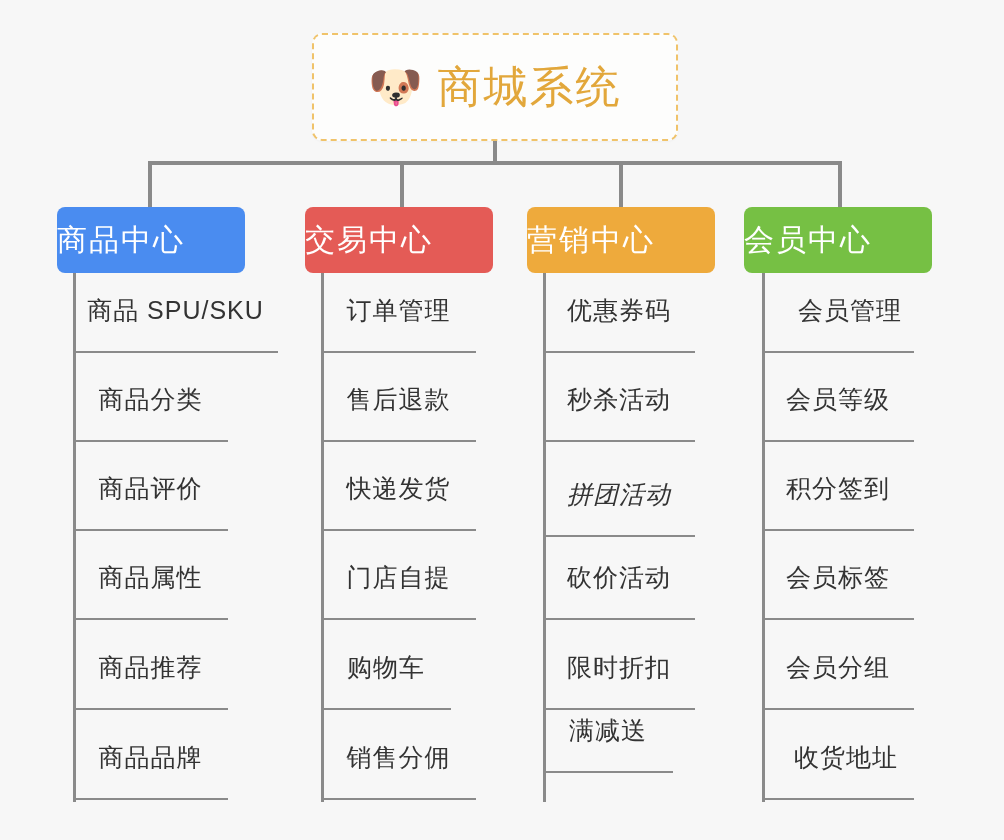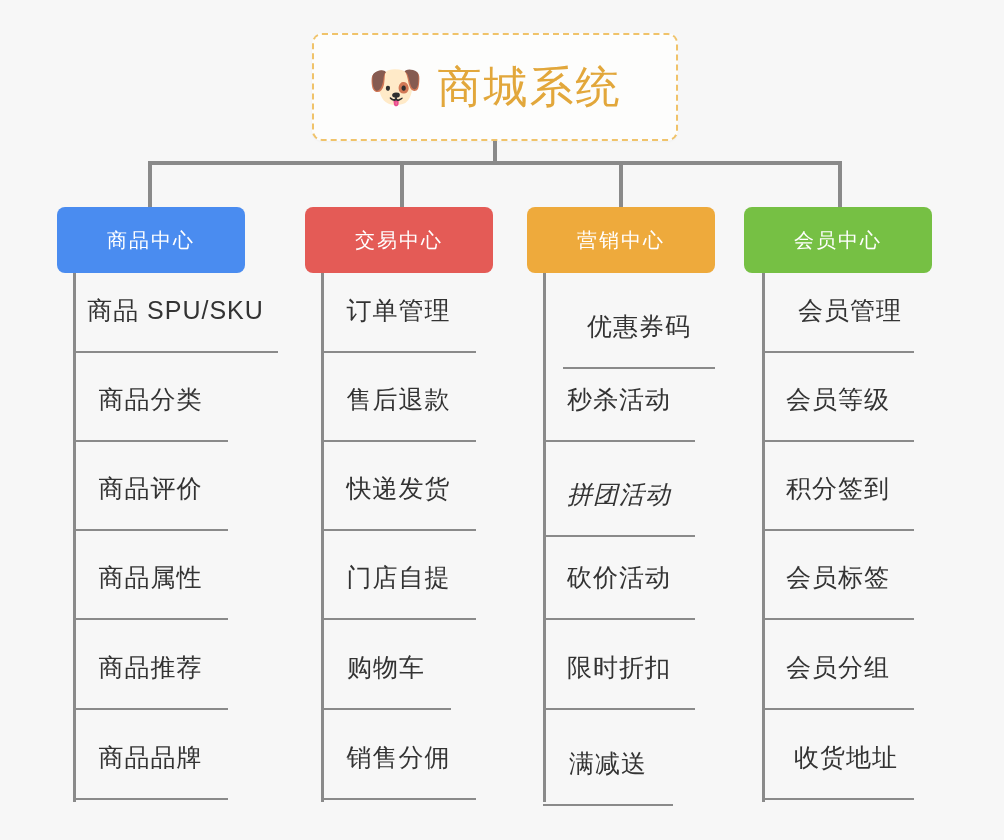--- a/index.html
+++ b/index.html
@@ -59,23 +59,22 @@
 
   
   .branch-box {
     position: absolute;
     top: 207px;
     width: 188px;
     height: 66px;
     border-radius: 8px;
     display: flex;
     align-items: center;
-    justify-content: center;
     color: #ffffff;
-    font-size: 20px;
+    font-size: 30px;
     letter-spacing: 2px;
     box-sizing: border-box;
   }
 
   
   .leaf-col {
     position: absolute;
     top: 273px;
   }
   .leaf-spine {
@@ -171,36 +170,36 @@
     <div class="leaf-item" style="top:447px; width:155px;">
       <span class="leaf-label">销售分佣</span>
     </div>
   </div>
 
   <div class="branch-box" style="left:527px; background:#eeaa3c;">
     <span>营销中心</span>
   </div>
   <div class="leaf-col" style="left:543px;">
     <div class="leaf-spine" style="height:529px;"></div>
-    <div class="leaf-item" style="top:16px;   width:152px;margin-left:20px;">
+    <div class="leaf-item" style="top:0px;   width:152px;">
       <span class="leaf-label">优惠券码</span>
     </div>
     <div class="leaf-item" style="top:89px;  width:152px;">
       <span class="leaf-label">秒杀活动</span>
     </div>
     <div class="leaf-item" style="top:184px; width:152px;font-style:italic;">
       <span class="leaf-label">拼团活动</span>
     </div>
     <div class="leaf-item" style="top:267px; width:152px;">
       <span class="leaf-label">砍价活动</span>
     </div>
     <div class="leaf-item" style="top:357px; width:152px;">
       <span class="leaf-label">限时折扣</span>
     </div>
-    <div class="leaf-item" style="top:453px; width:130px;">
+    <div class="leaf-item" style="top:420px; width:130px;">
       <span class="leaf-label">满减送</span>
     </div>
   </div>
 
   <div class="branch-box" style="left:744px; background:#76c044;">
     <span>会员中心</span>
   </div>
   <div class="leaf-col" style="left:762px;">
     <div class="leaf-spine" style="height:529px;"></div>
     <div class="leaf-item" style="top:0px;   width:152px;padding-left:24px;">

